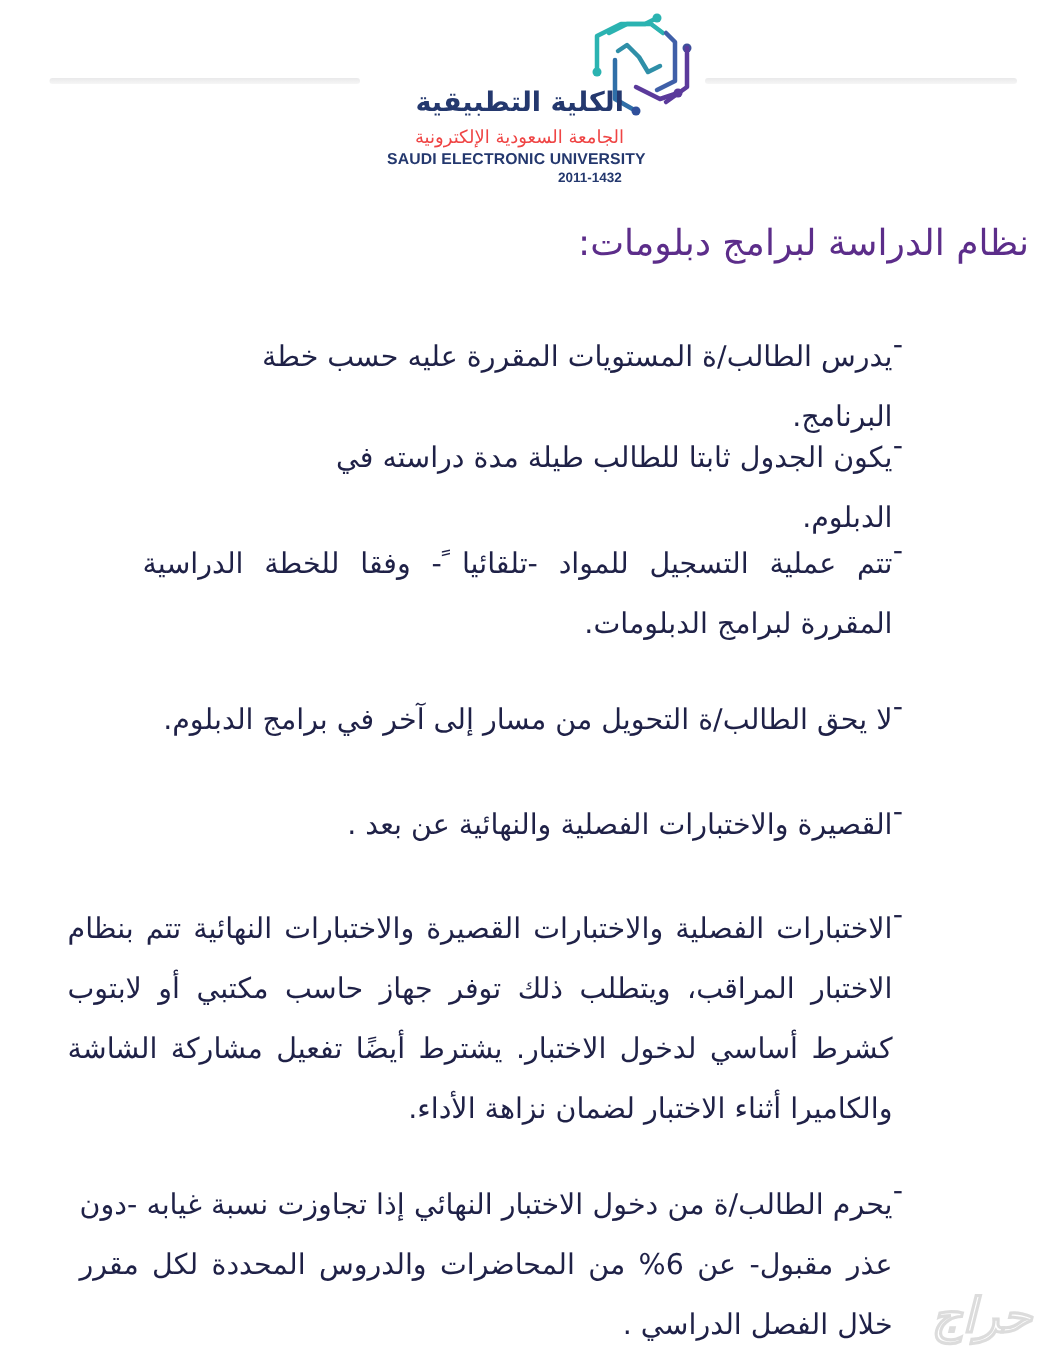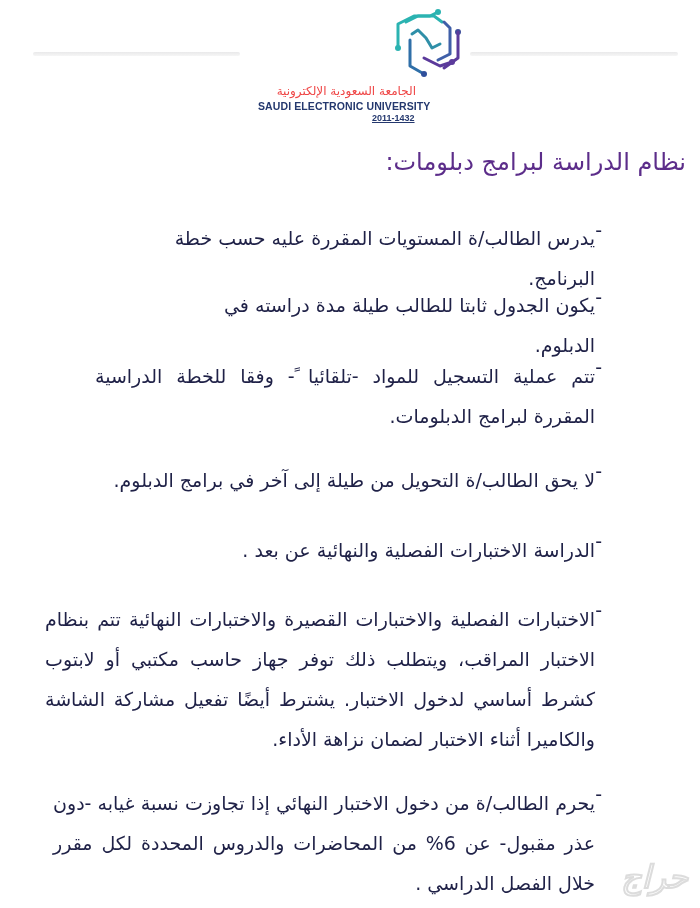--- a/index.html
+++ b/index.html
@@ -9,21 +9,21 @@
   }
   .shadow-line { position: absolute; top: 52px; height: 4px; background: linear-gradient(#e9e9ea, #f6f6f6); border-radius: 2px; }
   .shadow-left { left: 33px; width: 207px; }
   .shadow-right { left: 470px; width: 208px; }
 
   .logo { position: absolute; left: 254px; top: 6px; width: 220px; height: 118px; }
   .logo-icon { position: absolute; left: 134px; top: 2px; width: 82px; height: 72px; }
   .logo-ar1 { position: absolute; right: 58px; top: 52px; direction: rtl; font-weight: bold; font-size: 18px; color: #24386e; white-space: nowrap; }
   .logo-ar2 { position: absolute; right: 58px; top: 78px; direction: rtl; font-size: 12px; color: #ef4444; white-space: nowrap; }
   .logo-en { position: absolute; left: 4px; top: 94px; font-family: "Liberation Sans", sans-serif; font-weight: bold; font-size: 10.5px; color: #24386e; letter-spacing: 0.1px; white-space: nowrap; text-align: center; }
-  .logo-year { position: absolute; left: 118px; top: 107px; font-family: "Liberation Sans", sans-serif; font-weight: bold; font-size: 9px; color: #24386e; white-space: nowrap; text-decoration: underline; }
+  .logo-year { position: absolute; left: 118px; top: 107px; font-family: "Liberation Sans", sans-serif; font-weight: bold; font-size: 9px; color: #24386e; white-space: nowrap; }
 
   .title { position: absolute; right: 14px; top: 148px; direction: rtl; font-size: 24px; color: #5c2d8a; white-space: nowrap; text-align: right; }
 
   .list { position: absolute; right: 0; top: 0; width: 700px; }
   .item { position: absolute; right: 105px; direction: rtl; font-size: 19px; line-height: 40px; color: #1f2147; text-align: right; }
   .dash { position: absolute; right: 98px; font-size: 19px; color: #1f2147; }
   .item.wide { text-align: justify; text-align-last: right; }
 
   .watermark { position: absolute; right: 12px; bottom: 12px; direction: rtl; font-size: 32px; font-weight: bold; color: transparent; -webkit-text-stroke: 1px #d9d9d9; opacity: 0.9; font-style: italic; }
 </style>
@@ -43,42 +43,43 @@
       <path d="M24 26 L30 22 L38 30 L44 40 L52 36" stroke="#2f8fa8"></path>
       <path d="M22 32 V58 L36 66" stroke="#2f6fa8"></path>
       <circle cx="36" cy="66" r="3" fill="#2f4f9b" stroke="none"></circle>
       <path d="M56 14 L62 20 V46 L50 52" stroke="#3f5fa8"></path>
       <circle cx="70" cy="24" r="3" fill="#3f4f9b" stroke="none"></circle>
       <path d="M70 24 V50 L56 60" stroke="#5b3a9b"></path>
       <path d="M36 50 L52 58 L64 54" stroke="#5b3a9b"></path>
       <circle cx="64" cy="54" r="3" fill="#5b3a9b" stroke="none"></circle>
     </g>
   </svg>
+  <div class="logo-ar1">الكلية التطبيقية</div>
   <div class="logo-ar2">الجامعة السعودية الإلكترونية</div>
   <div class="logo-en">SAUDI ELECTRONIC UNIVERSITY</div>
   <div class="logo-year">2011-1432</div>
 </div>
 
 <div class="title">نظام الدراسة لبرامج دبلومات:</div>
 
 <div class="list">
   <span class="dash" style="top:219px">-</span>
   <div class="item" style="top:218px; width:460px">يدرس الطالب/ة المستويات المقررة عليه حسب خطة البرنامج.</div>
 
   <span class="dash" style="top:286px">-</span>
   <div class="item" style="top:285px; width:420px">يكون الجدول ثابتا للطالب طيلة مدة دراسته في الدبلوم.</div>
 
   <span class="dash" style="top:356px">-</span>
   <div class="item wide" style="top:356px; width:500px">تتم عملية التسجيل للمواد -تلقائيا ً- وفقا للخطة الدراسية المقررة لبرامج الدبلومات.</div>
 
   <span class="dash" style="top:460px">-</span>
-  <div class="item" style="top:460px; width:500px">لا يحق الطالب/ة التحويل من طيلة إلى آخر في برامج الدبلوم.</div>
+  <div class="item" style="top:460px; width:500px">لا يحق الطالب/ة التحويل من مسار إلى آخر في برامج الدبلوم.</div>
 
   <span class="dash" style="top:530px">-</span>
-  <div class="item" style="top:530px; width:420px">الدراسة الاختبارات الفصلية والنهائية عن بعد .</div>
+  <div class="item" style="top:530px; width:420px">القصيرة والاختبارات الفصلية والنهائية عن بعد .</div>
 
   <span class="dash" style="top:599px">-</span>
   <div class="item wide" style="top:599px; width:550px">الاختبارات الفصلية والاختبارات القصيرة والاختبارات النهائية تتم بنظام الاختبار المراقب، ويتطلب ذلك توفر جهاز حاسب مكتبي أو لابتوب كشرط أساسي لدخول الاختبار. يشترط أيضًا تفعيل مشاركة الشاشة والكاميرا أثناء الاختبار لضمان نزاهة الأداء.</div>
 
   <span class="dash" style="top:783px">-</span>
   <div class="item wide" style="top:783px; width:542px">يحرم الطالب/ة من دخول الاختبار النهائي إذا تجاوزت نسبة غيابه -دون عذر مقبول- عن 6% من المحاضرات والدروس المحددة لكل مقرر خلال الفصل الدراسي .</div>
 </div>
 
 <div class="watermark">حراج</div>
 

